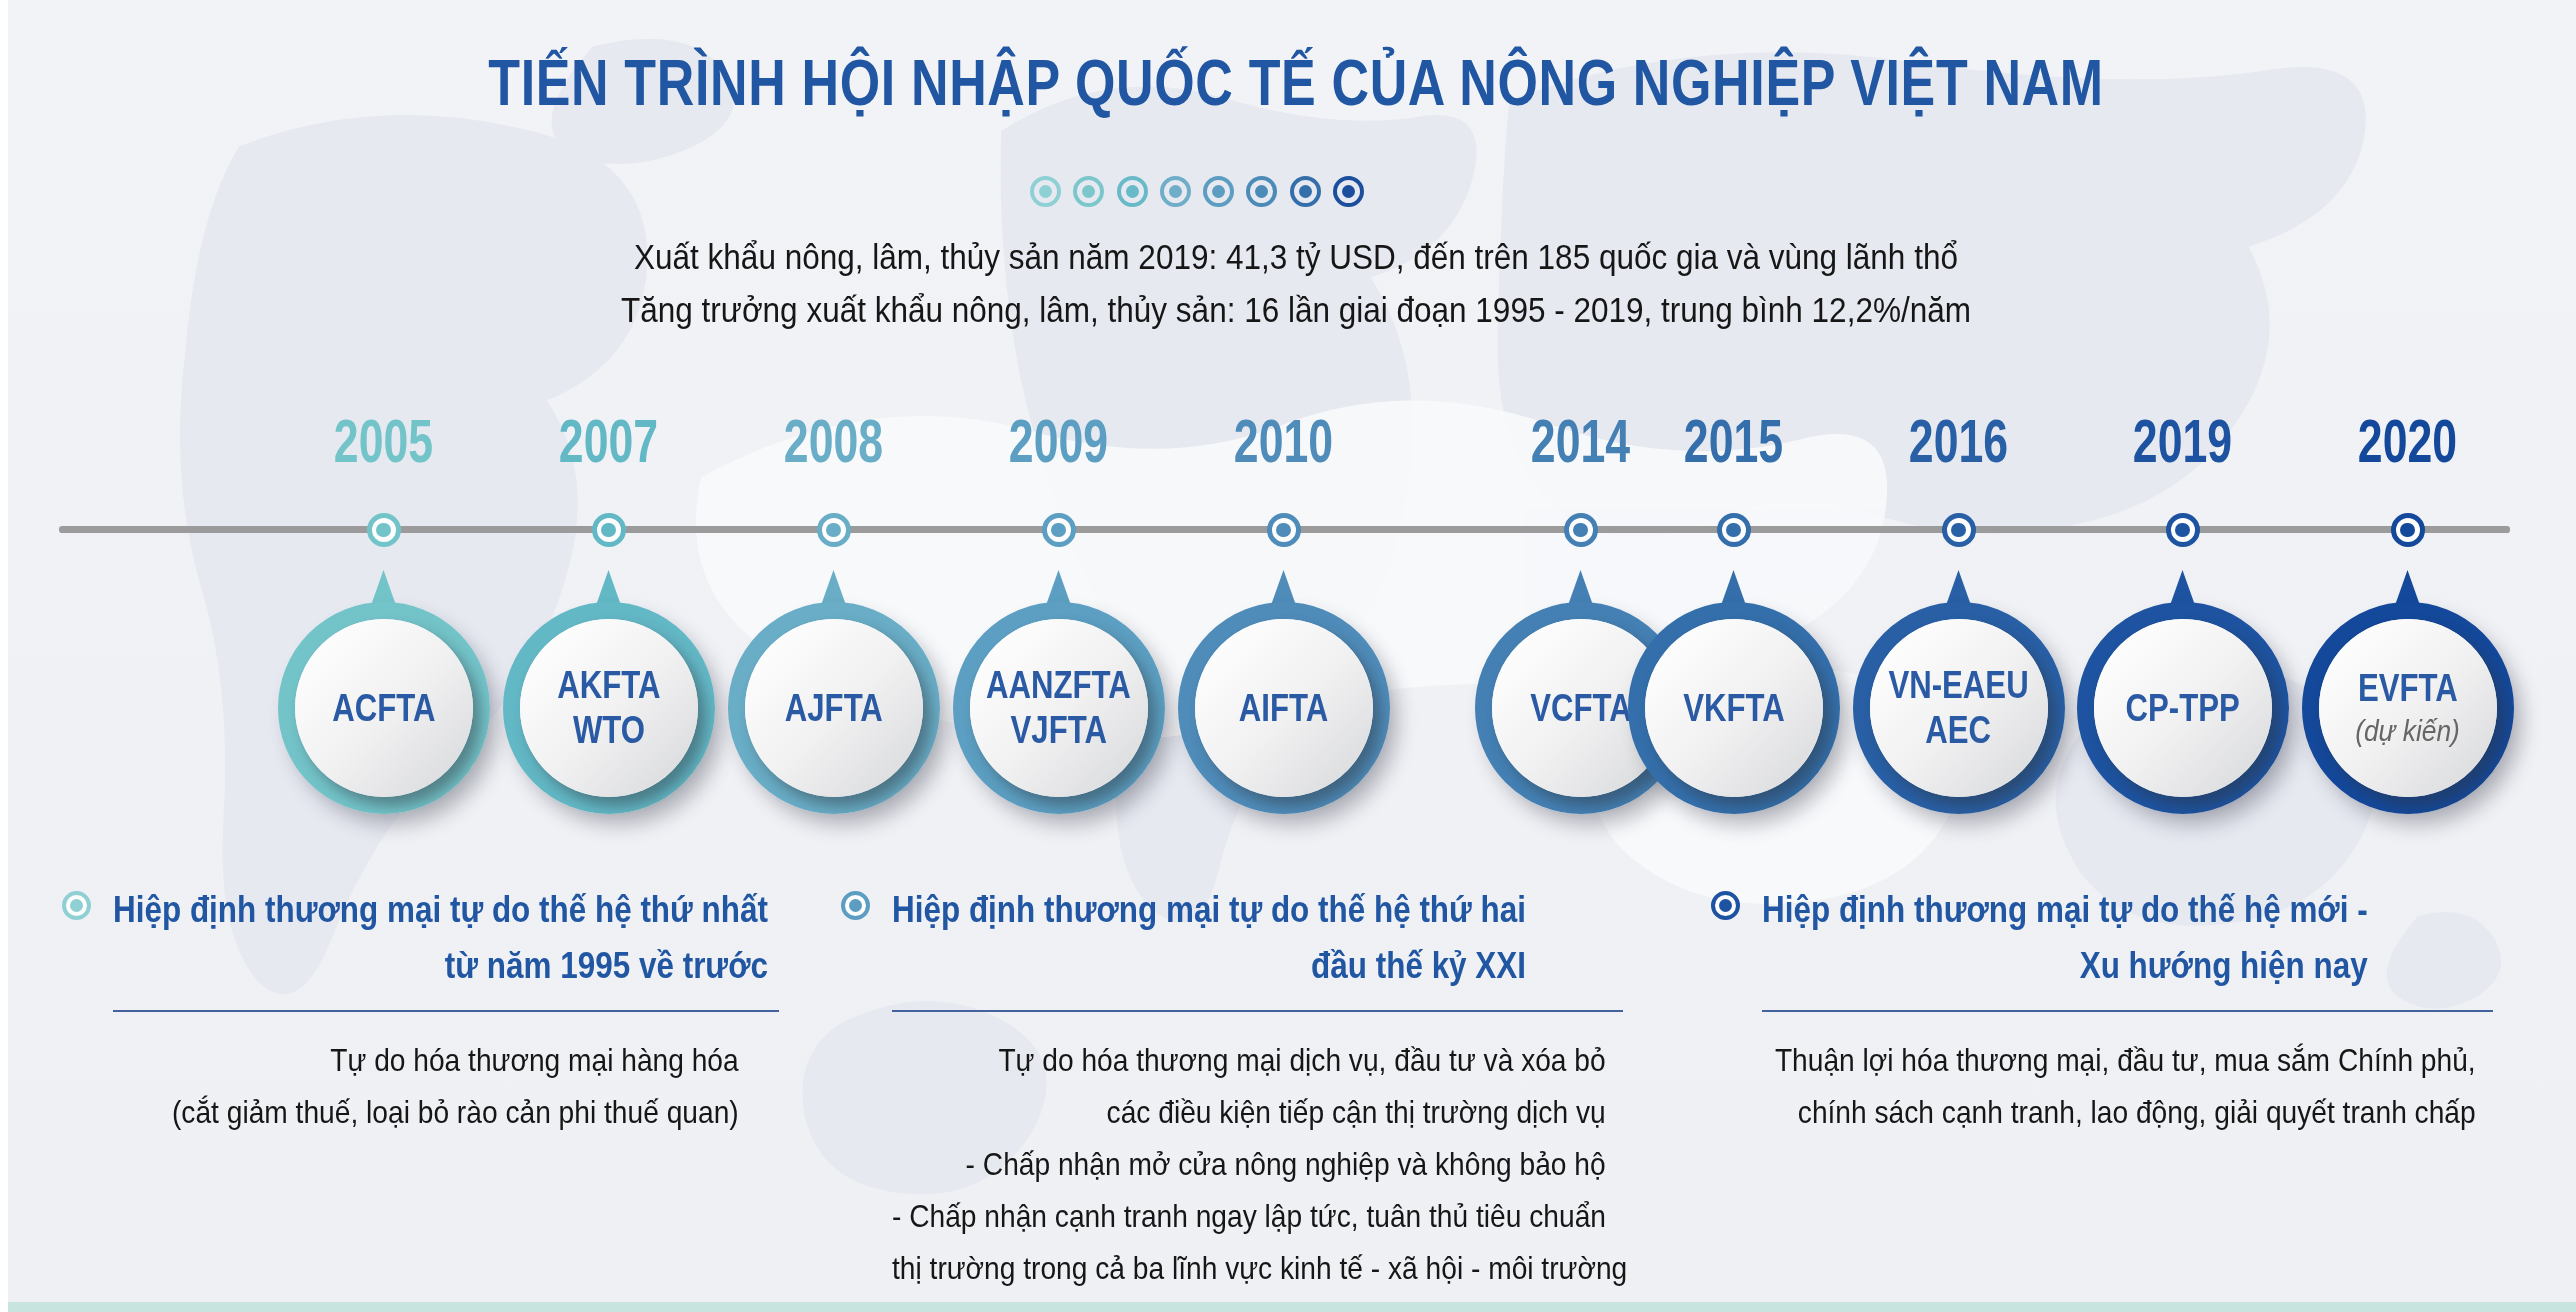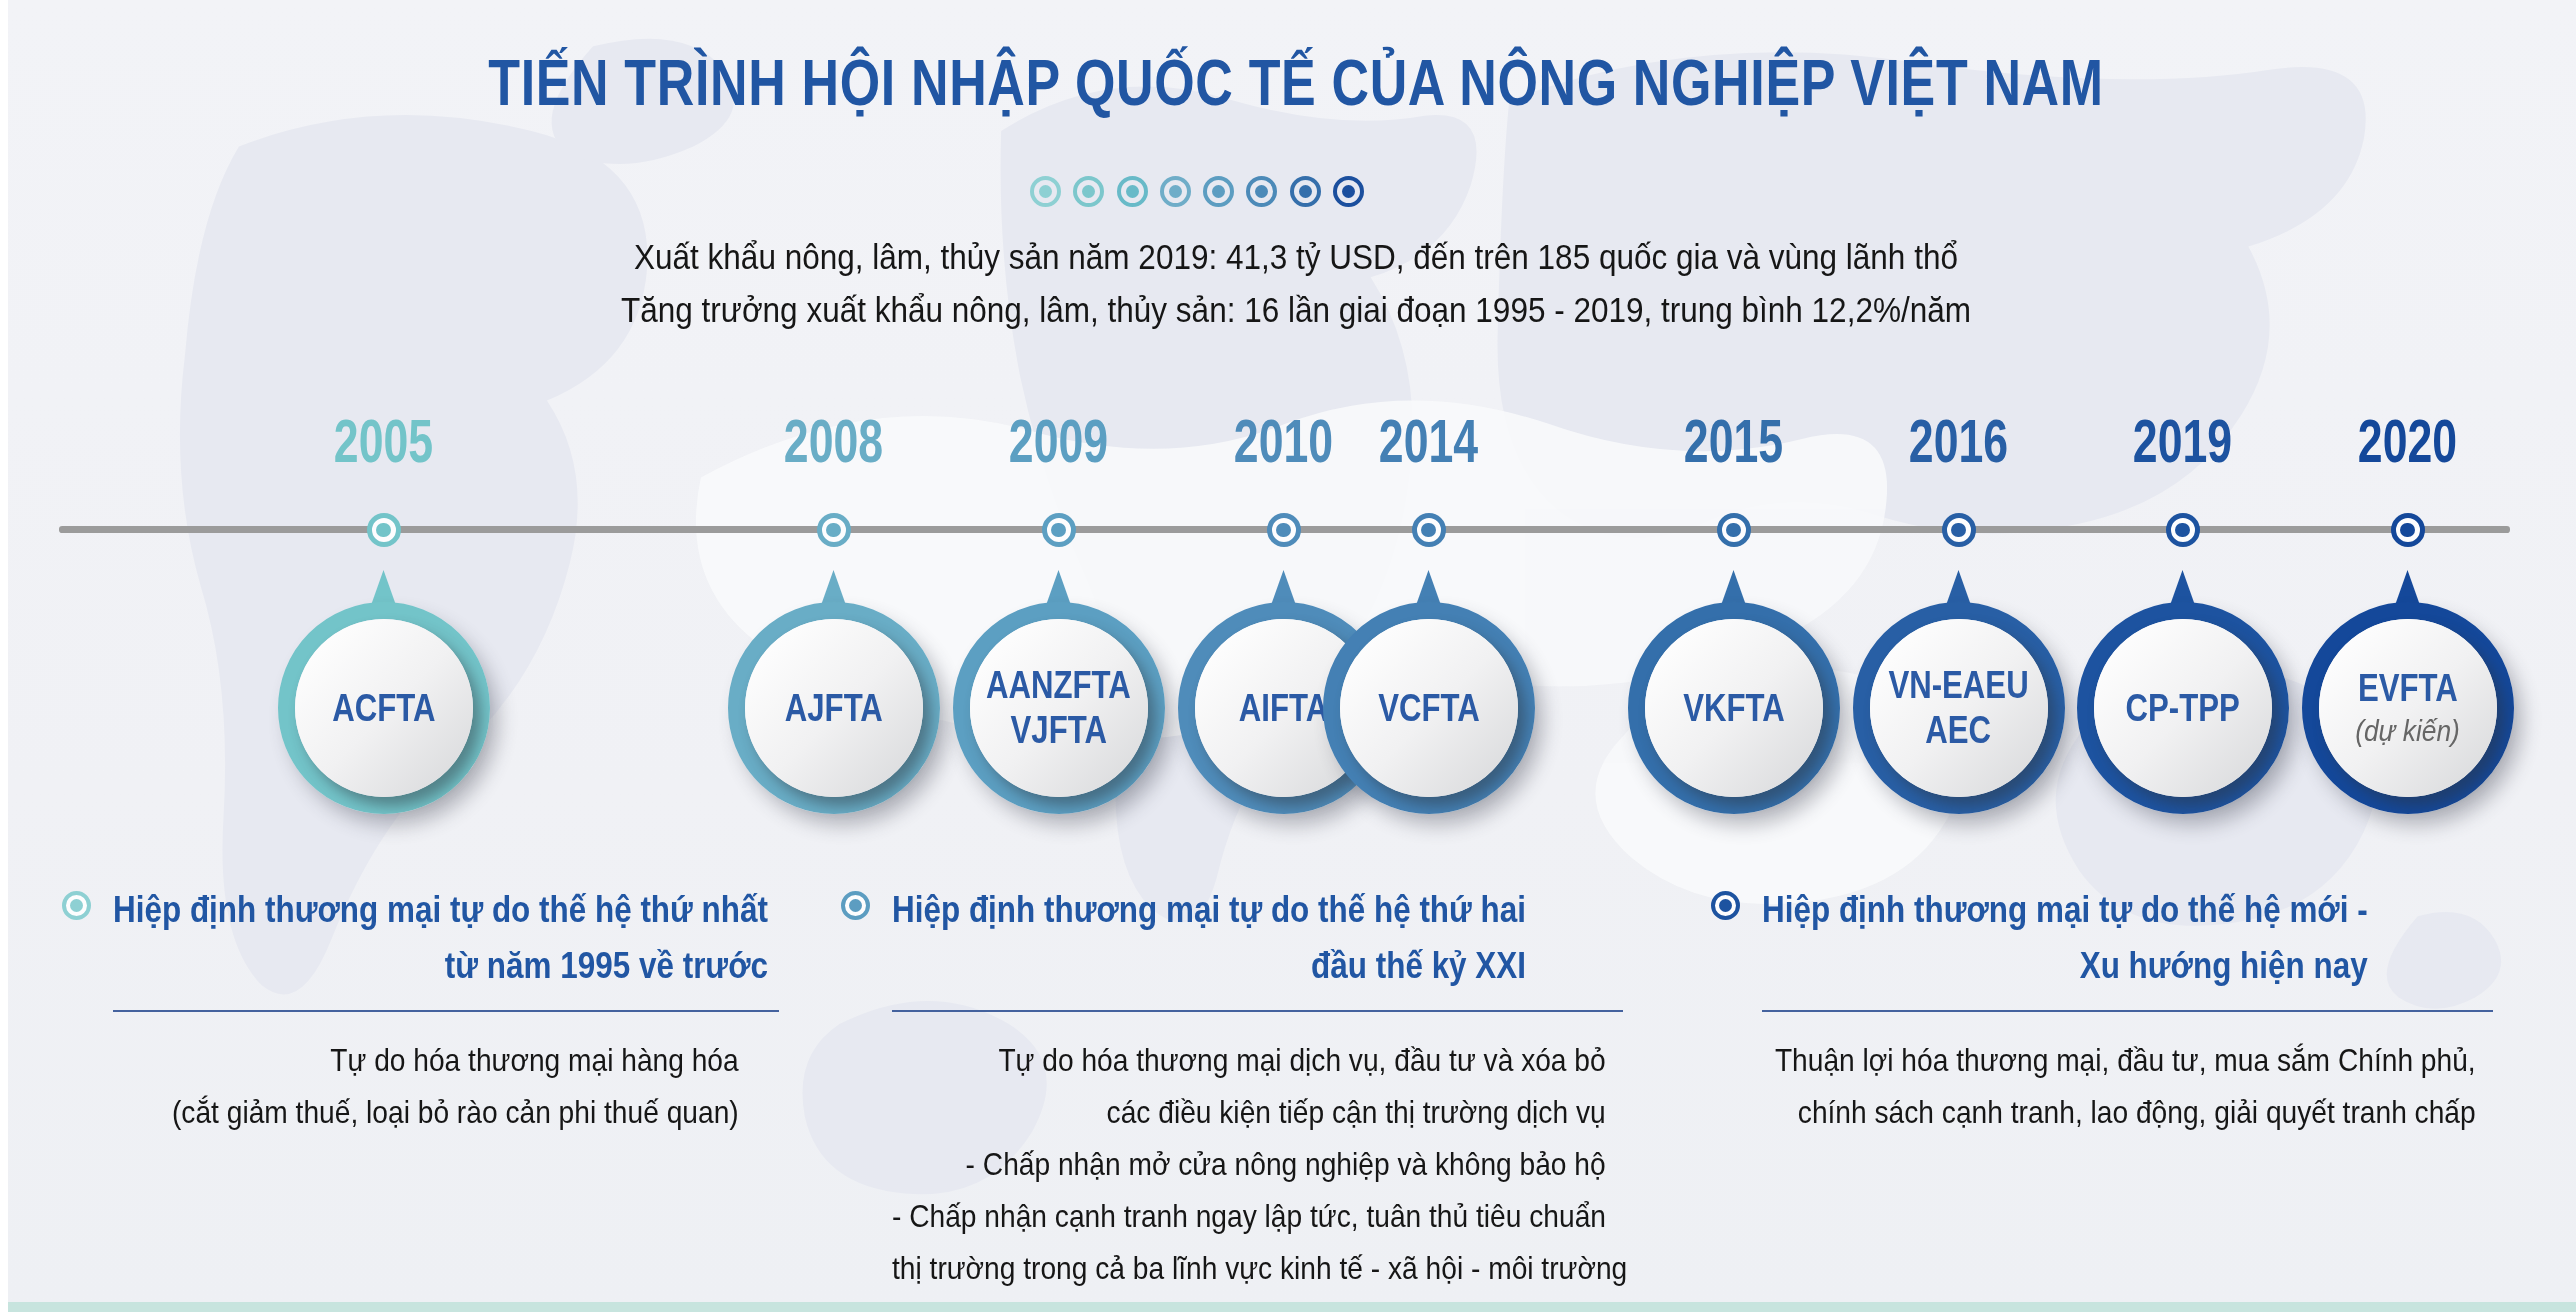--- a/index.html
+++ b/index.html
@@ -133,20 +133,34 @@
       </div>
     <div class="tl-pointer" style="background: rgb(115, 196, 201);"></div>
     <div class="tl-badge" style="border-color: rgb(115, 196, 201);">
       <div class="tl-badge-inner">
         <div class="badge-line">ACFTA</div>
 
       </div>
     </div>
   </div>
 
+  <div class="tl-item" style="left:488px">
+    <div class="tl-year" style="color: rgb(99, 184, 198);">2007</div>
+    <div class="tl-marker" style="border-color: rgb(99, 184, 198);">
+        <span style="background: rgb(99, 184, 198);"></span>
+      </div>
+    <div class="tl-pointer" style="background: rgb(99, 184, 198);"></div>
+    <div class="tl-badge" style="border-color: rgb(99, 184, 198);">
+      <div class="tl-badge-inner">
+        <div class="badge-line">AKFTA</div>
+        <div class="badge-line">WTO</div>
+
+      </div>
+    </div>
+  </div>
 
   <div class="tl-item" style="left:713px">
     <div class="tl-year" style="color: rgb(105, 173, 198);">2008</div>
     <div class="tl-marker" style="border-color: rgb(105, 173, 198);">
         <span style="background: rgb(105, 173, 198);"></span>
       </div>
     <div class="tl-pointer" style="background: rgb(105, 173, 198);"></div>
     <div class="tl-badge" style="border-color: rgb(105, 173, 198);">
       <div class="tl-badge-inner">
         <div class="badge-line">AJFTA</div>
@@ -177,21 +191,21 @@
       </div>
     <div class="tl-pointer" style="background: rgb(79, 140, 186);"></div>
     <div class="tl-badge" style="border-color: rgb(79, 140, 186);">
       <div class="tl-badge-inner">
         <div class="badge-line">AIFTA</div>
 
       </div>
     </div>
   </div>
 
-  <div class="tl-item" style="left:1308px">
+  <div class="tl-item" style="left:1460px">
     <div class="tl-year" style="color: rgb(68, 128, 180);">2014</div>
     <div class="tl-marker" style="border-color: rgb(68, 128, 180);">
         <span style="background: rgb(68, 128, 180);"></span>
       </div>
     <div class="tl-pointer" style="background: rgb(68, 128, 180);"></div>
     <div class="tl-badge" style="border-color: rgb(68, 128, 180);">
       <div class="tl-badge-inner">
         <div class="badge-line">VCFTA</div>
 
       </div>

